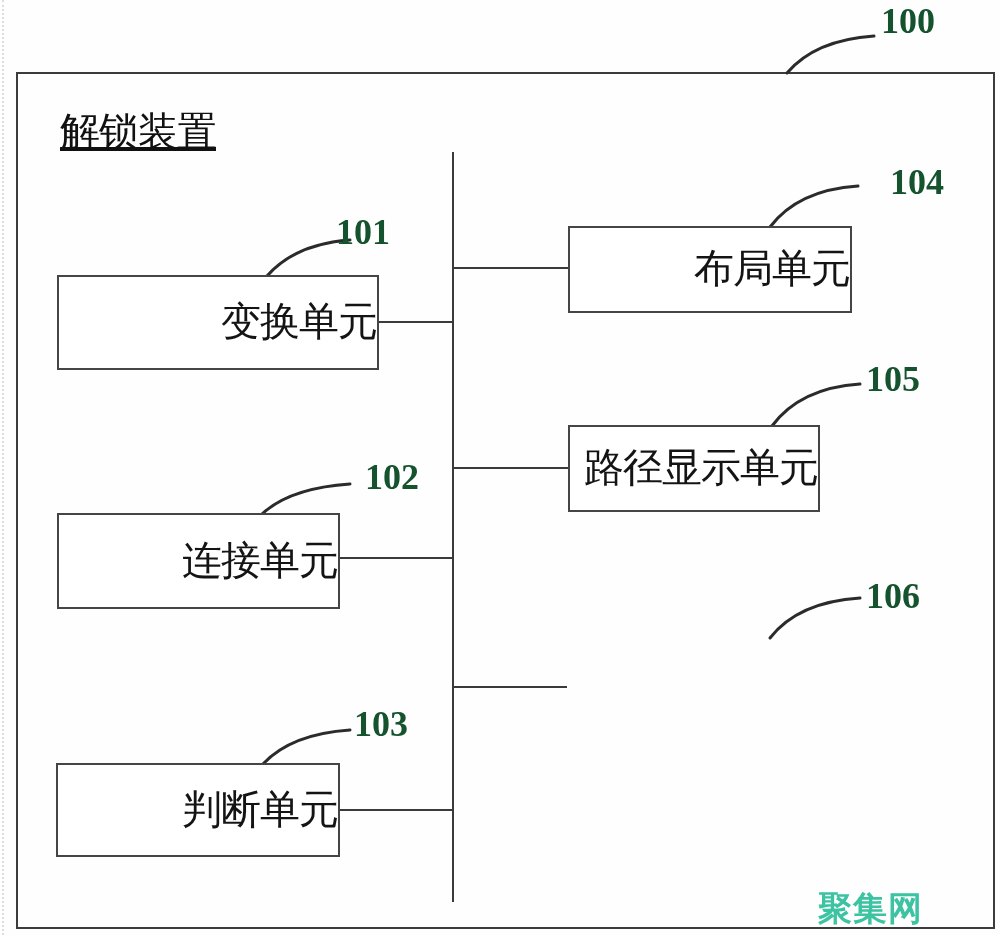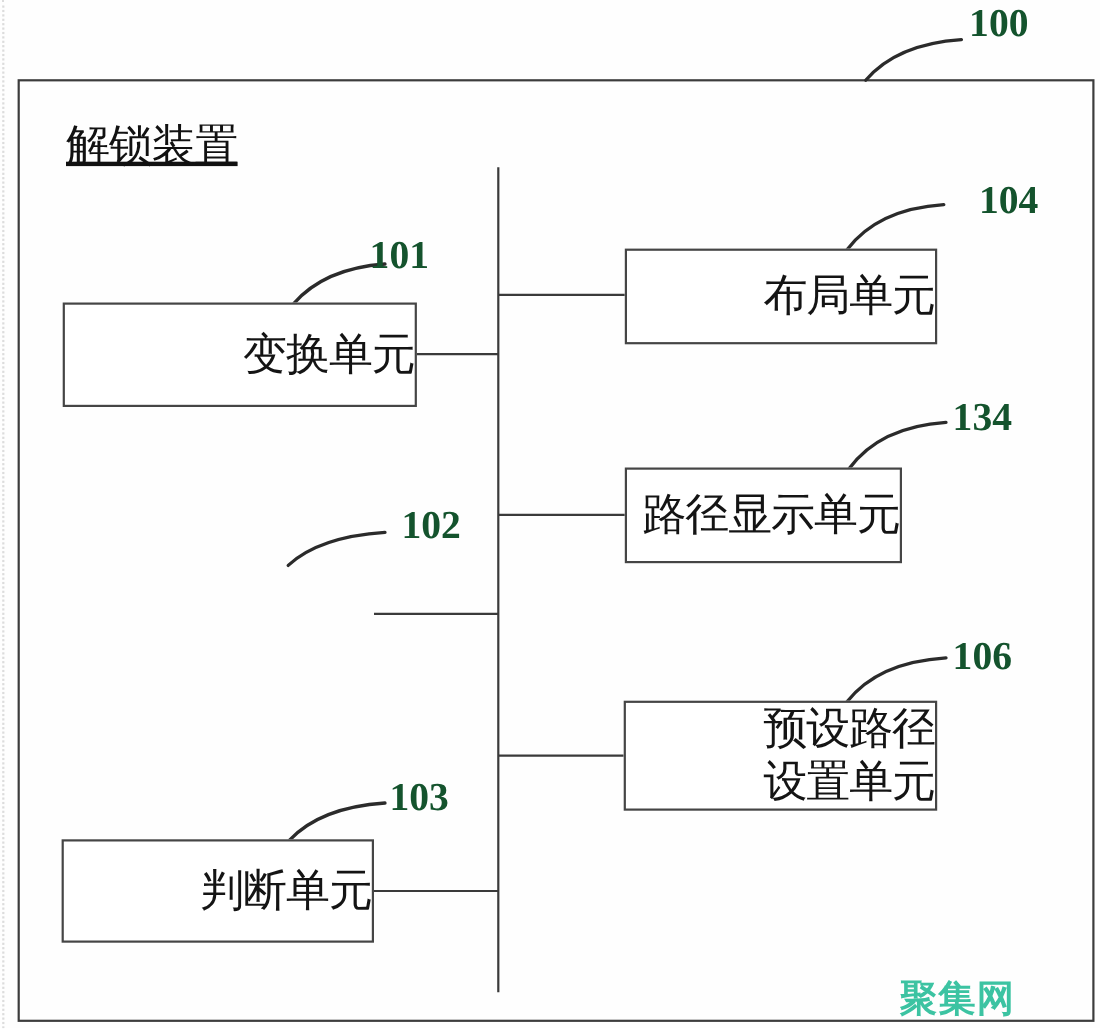--- a/index.html
+++ b/index.html
@@ -132,38 +132,37 @@
     <path class="leader" d="M262 514 Q290 488 350 484"></path>
     <path class="leader" d="M263 764 Q291 734 350 730"></path>
     <path class="leader" d="M770 227 Q798 190 858 186"></path>
     <path class="leader" d="M772 426 Q800 388 860 384"></path>
     <path class="leader" d="M770 638 Q798 602 860 598"></path>
   </svg>
 
   <div class="unit-box b1">
     <span>变换单元</span>
   </div>
+  <div class="unit-box b2">
+    <span>连接单元</span>
+  </div>
   <div class="unit-box b3">
     <span>判断单元</span>
   </div>
 
   <div class="unit-box b4">
     <span>布局单元</span>
   </div>
   <div class="unit-box b5">
     <span>路径显示单元</span>
   </div>
-  <div class="unit-box b6">
-    <span>预设路径</span>
-    <span>设置单元</span>
-  </div>
 
   <div class="ref-num rn100">100</div>
   <div class="ref-num rn101">101</div>
   <div class="ref-num rn102">102</div>
   <div class="ref-num rn103">103</div>
   <div class="ref-num rn104">104</div>
-  <div class="ref-num rn105">134</div>
+  <div class="ref-num rn105">105</div>
   <div class="ref-num rn106">106</div>
 
   <div class="watermark" style="color: rgb(60, 195, 162);">聚集网</div>
 
 </div>
 
 </body></html>

